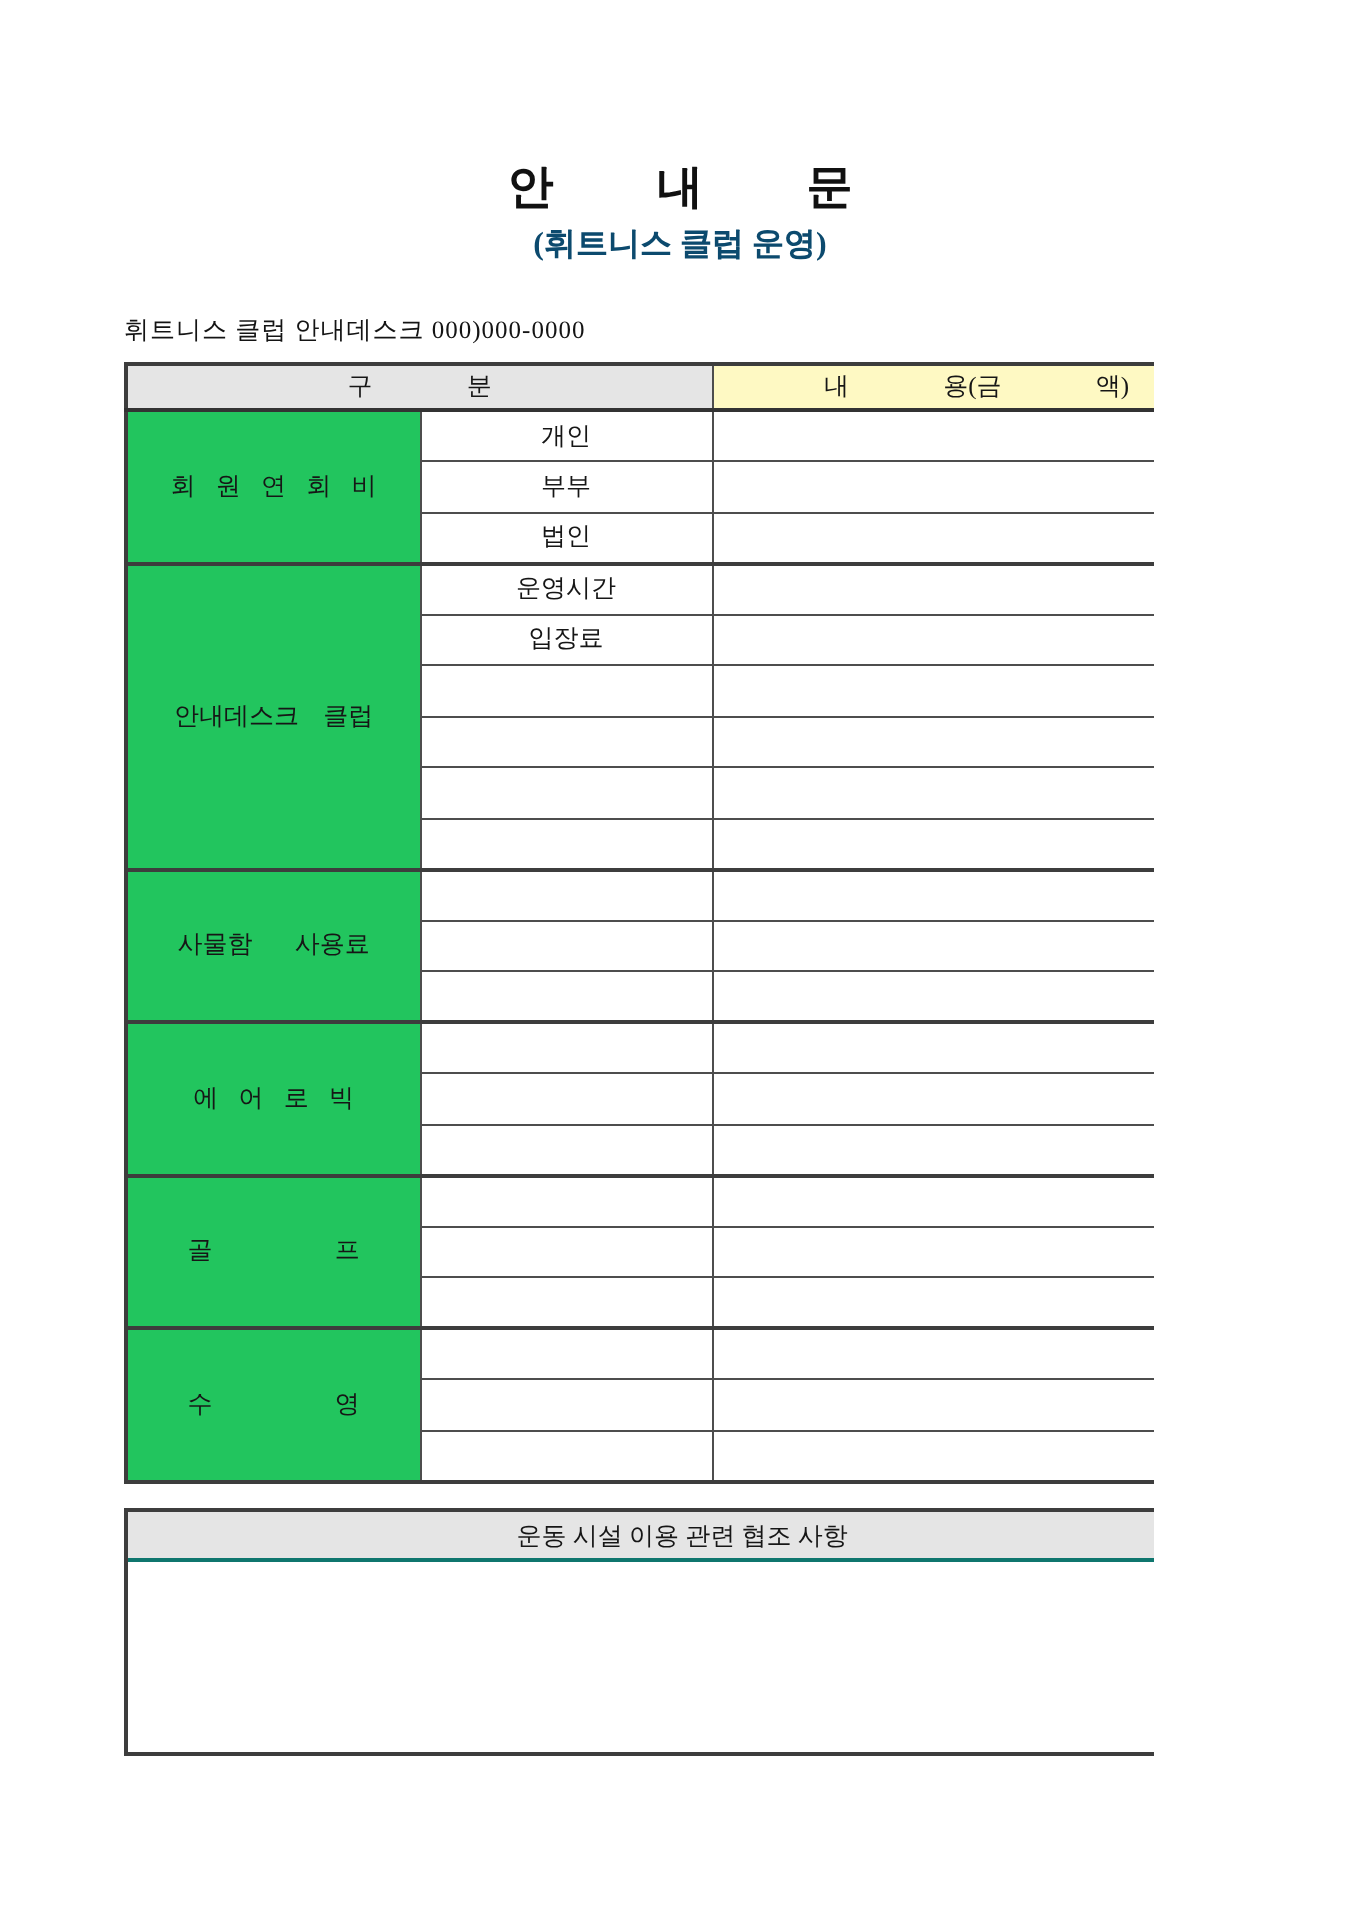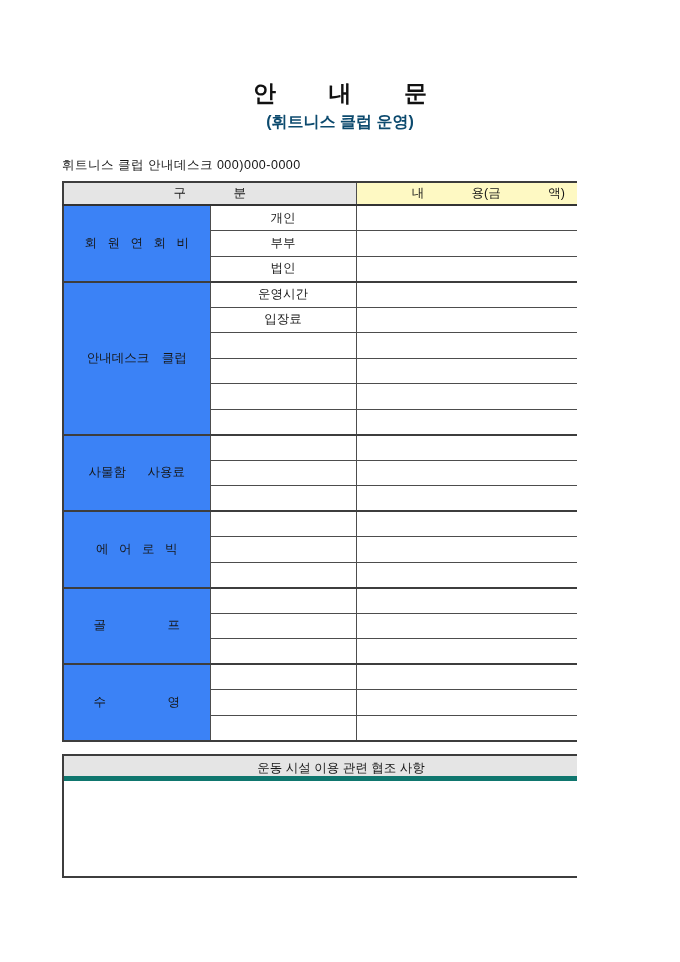--- a/index.html
+++ b/index.html
@@ -8,20 +8,21 @@
     width: 680px; height: 962px;
     position: relative;
     font-family: "Liberation Sans", sans-serif;
     color: #151515;
   }
   .page {
     position: absolute; inset: 0;
     width: 577px; height: 962px;
     background: #ffffff;
     overflow: hidden;
+    font-family: Liberation Serif, serif;
   }
   .doc-title {
     position: absolute; top: 78px; left: 0; width: 680px;
     text-align: center;
     font-size: 23px; font-weight: bold;
     word-spacing: 46px;
     white-space: pre;
     color: #111;
   }
   .doc-subtitle {
@@ -53,40 +54,40 @@
   }
   table.fee-table { border: 2px solid #3d3d3d; }
   tr.hdr-row { height: 23px; margin-top: 36px; }
   tr.hdr-row td {
     background: #e5e5e5;
     border-bottom: 2px solid #333333;
   }
   tr.data-row { height: 25.5px; }
   tr.sec-start td { border-top: 2px solid #3d3d3d; }
   td.group-cell {
-    background: #3b82f6;
+    background: #22c55e;
     border-right: 1px solid #4d4d4d;
   }
   td.content-cell { border-left: 2px solid #3d3d3d; background: #ffffff; }
   td.sub-cell { background: #ffffff; }
   .ws-hdr  { word-spacing: 44px; white-space: pre; }
   .ws-sm   { word-spacing: 7px;  white-space: pre; }
   .ws-md   { word-spacing: 9px;  white-space: pre; }
   .ws-lg   { word-spacing: 18px; white-space: pre; }
   .ws-xl   { word-spacing: 58px; white-space: pre; }
   .notice-box {
     position: absolute; top: 754px; left: 62px;
     width: 558px; height: 124px;
     border: 2px solid #3d3d3d;
     background: #ffffff;
   }
   .notice-title {
     height: 25px; line-height: 25px;
     background: #e5e5e5;
-    border-bottom: 5px solid #0f766e;
+    border-bottom: 2px solid #0f766e;
     text-align: center;
     font-size: 12.5px;
     color: #161616;
   }
   .notice-body {
     height: 95px;
     background: #ffffff;
   }
 </style>
 </head>

